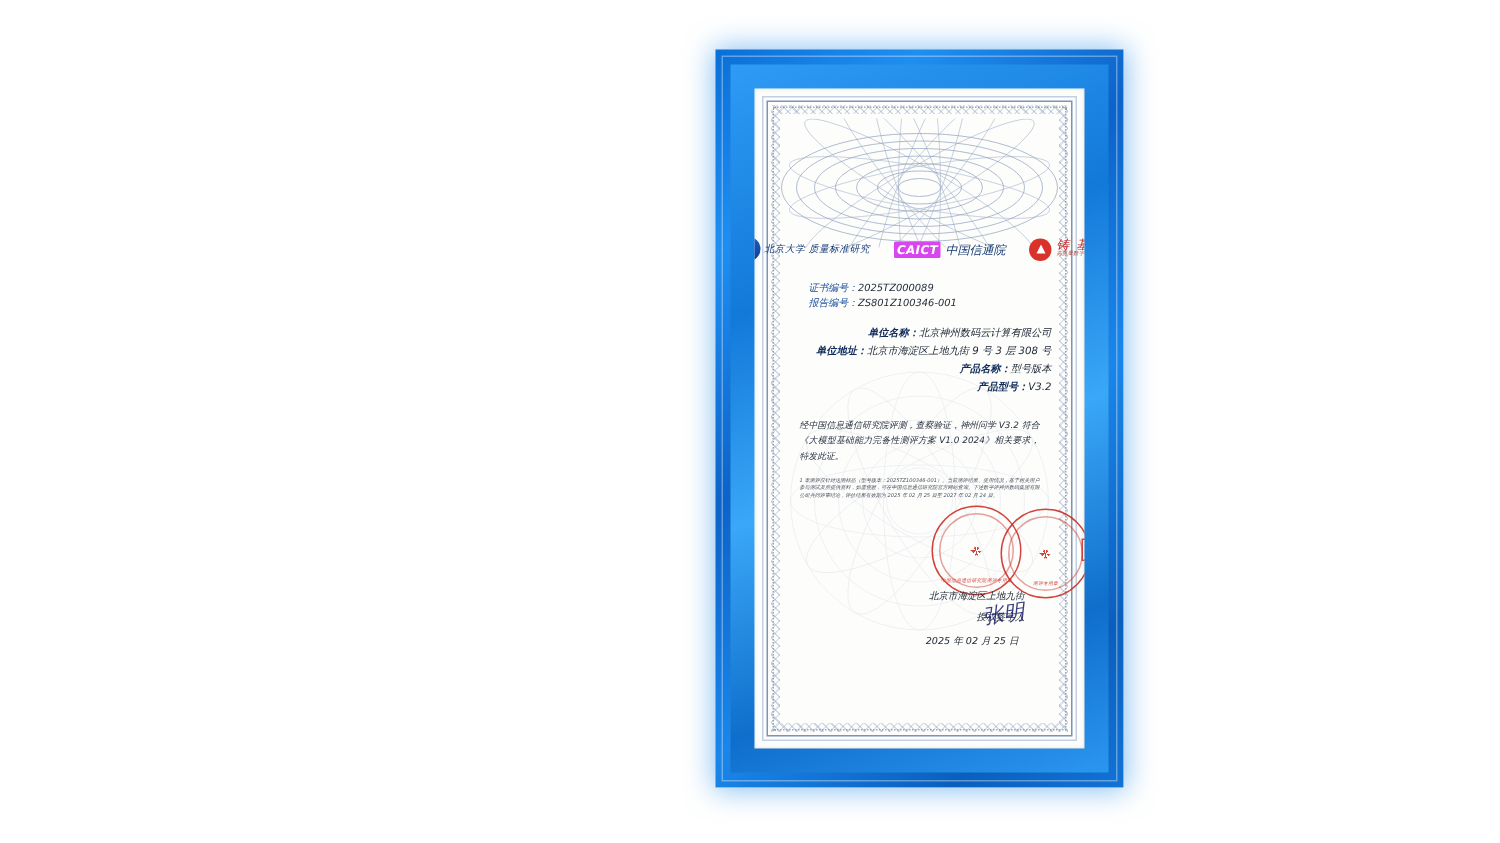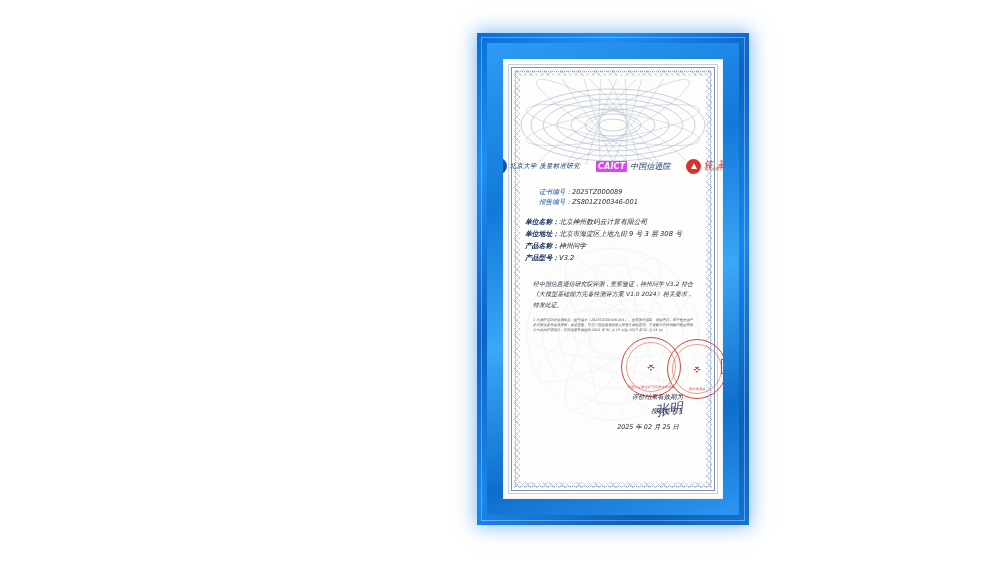--- a/index.html
+++ b/index.html
@@ -232,21 +232,21 @@
     font-size: 11.5px;
     font-weight: bold;
     color: #c01a16;
     letter-spacing: 1.2px;
     line-height: 1.9;
   }
 
   
   .info-block {
     margin-top: 10px;
-    text-align: left;
+    text-align: right;
   }
   .info-line {
     font-size: 6.8px;
     color: #1a2433;
     line-height: 1.75;
     white-space: nowrap;
   }
   .info-line .k { color: #0f2b5b; font-weight: bold; }
 
   
@@ -450,21 +450,21 @@
 
 
           <div class="info-block">
             <div class="info-line">
               <span class="k">单位名称：</span><span>北京神州数码云计算有限公司</span>
             </div>
             <div class="info-line">
               <span class="k">单位地址：</span><span>北京市海淀区上地九街 9 号 3 层 308 号</span>
             </div>
             <div class="info-line">
-              <span class="k">产品名称：</span><span>神州问学</span>
+              <span class="k">产品名称：</span><span>型号版本</span>
             </div>
             <div class="info-line">
               <span class="k">产品型号：</span><span>V3.2</span>
             </div>
           </div>
 
           <div class="statement">经中国信息通信研究院评测，查察验证，神州问学 V3.2 符合《大模型基础能力完备性测评方案 V1.0 2024》相关要求，特发此证。</div>
 
           <div class="fineprint">1  本测评仅针对送测样品（型号版本：2025TZ100346-001）。当前测评结果、使用情况，基于相关用户参与测试及所提供资料，如需查验，可在中国信息通信研究院官方网站查询。下述数字评神州数码集团有限公司共同评审结论，评价结果有效期为 2025 年 02 月 25 日至 2027 年 02 月 24 日。</div>
 
@@ -472,21 +472,21 @@
             <div class="seal seal-a">
               <div class="seal-ring-text"></div>
               <div class="seal-caption">中国信息通信研究院测评专用章</div>
             </div>
             <div class="seal seal-b">
               <div class="seal-ring-text"></div>
               <div class="seal-caption">测评专用章</div>
             </div>
             <div class="seal-b-square">验</div>
 
-            <div class="org-line">评价结果有效期为</div>
+            <div class="org-line">北京市海淀区上地九街</div>
             <div class="signer-line">授权签字人</div>
             <div class="signature">张明</div>
             <div class="date-line">2025 年 02 月 25 日</div>
           </div>
 
         </div>
       </div>
     </div>
   </div>
 

